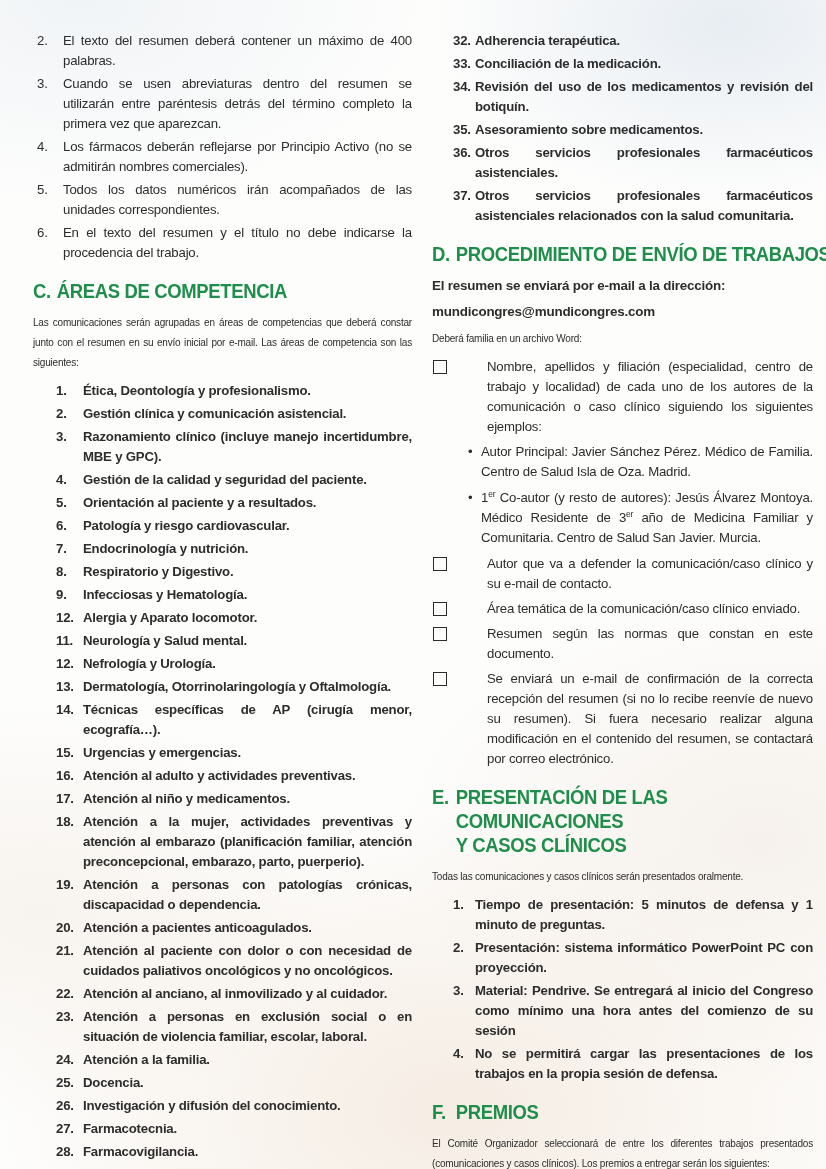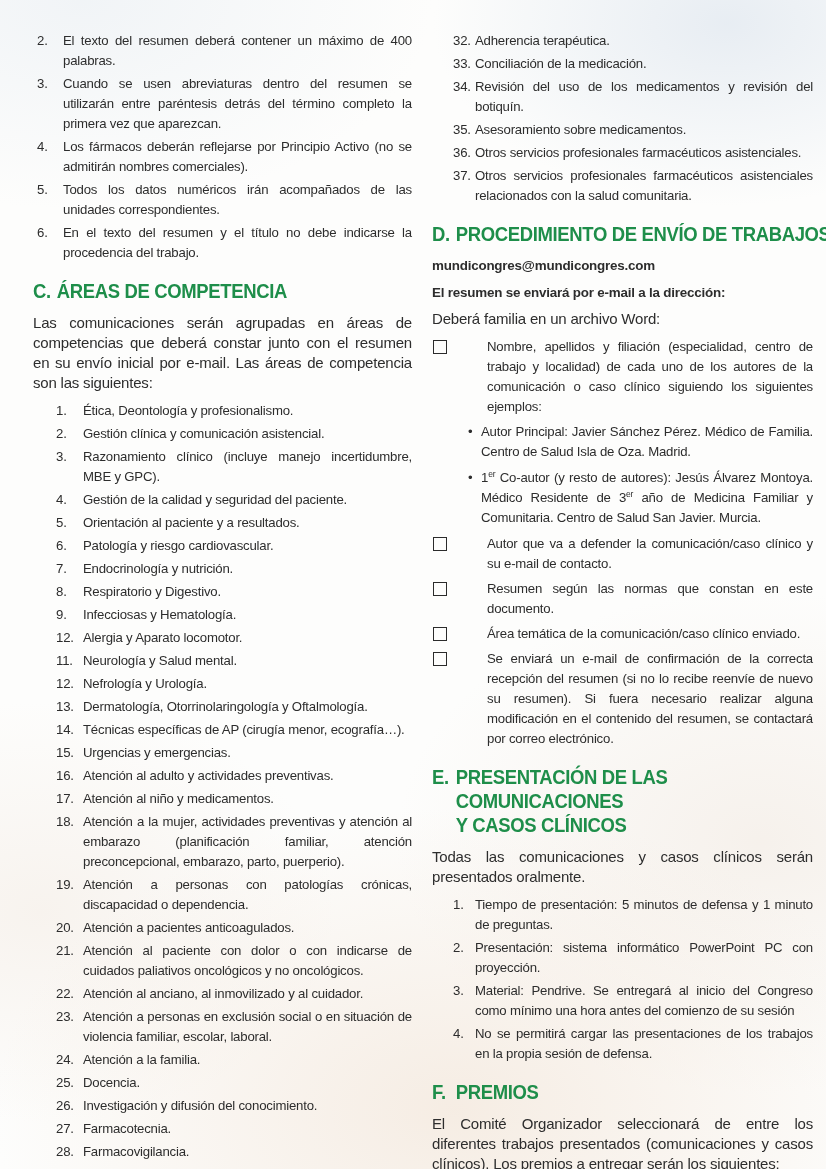--- a/index.html
+++ b/index.html
@@ -17,32 +17,32 @@
       radial-gradient(520px 360px at 92% 72%, rgba(240,231,222,.55), transparent 70%),
       radial-gradient(420px 300px at 5% 78%, rgba(242,233,224,.5), transparent 70%),
       #fdfdfc;
   }
   .col{position:absolute;top:31px;}
   .col-left{left:33px;width:379px;}
   .col-right{left:432px;width:381px;}
 
   .para{
     margin:0 0 8px;
-    font-size:15px;line-height:20px;letter-spacing:-.2px;
+    font-size:10px;line-height:20px;letter-spacing:-.2px;
     text-align:justify;
   }
   .num-list{list-style:none;margin:0 0 2px;padding:0;}
   .num-item{
     display:flex;margin-bottom:3px;
     font-size:13.2px;line-height:20px;letter-spacing:-.2px;
   }
   .num-item .num{flex:0 0 26px;}
   .num-item .txt{flex:1;text-align:justify;}
   .indent-1{padding-left:4px;}
-  .indent-2{padding-left:23px;}
+  .indent-2{padding-left:23px;font-weight:bold;}
   .indent-2 .num{flex:0 0 27px;}
   .col-right .indent-2{padding-left:21px;}
   .col-right .indent-2 .num{flex:0 0 22px;}
 
   .sec-heading{
     display:flex;
     margin:16px 0 10px;
     font-size:21px;line-height:24px;font-weight:bold;
     color:#1e8e4a;
     white-space:nowrap;
@@ -195,21 +195,21 @@
         <li class="num-item">
         <span class="num">19.</span>
         <span class="txt">Atención a personas con patologías crónicas, discapacidad o dependencia.</span>
       </li>
         <li class="num-item">
         <span class="num">20.</span>
         <span class="txt">Atención a pacientes anticoagulados.</span>
       </li>
         <li class="num-item">
         <span class="num">21.</span>
-        <span class="txt">Atención al paciente con dolor o con indicarse de cuidados paliativos oncológicos y no oncológicos.</span>
+        <span class="txt">Atención al paciente con dolor o con necesidad de cuidados paliativos oncológicos y no oncológicos.</span>
       </li>
         <li class="num-item">
         <span class="num">22.</span>
         <span class="txt">Atención al anciano, al inmovilizado y al cuidador.</span>
       </li>
         <li class="num-item">
         <span class="num">23.</span>
         <span class="txt">Atención a personas en exclusión social o en situación de violencia familiar, escolar, laboral.</span>
       </li>
         <li class="num-item">
@@ -271,22 +271,22 @@
         <span class="num">37.</span>
         <span class="txt">Otros servicios profesionales farmacéuticos asistenciales relacionados con la salud comunitaria.</span>
       </li>
       </ol>
 
     <h2 class="sec-heading">
       <span class="sec-letter">D.</span>
       <span class="sec-title">PROCEDIMIENTO DE ENVÍO DE TRABAJOS</span>
     </h2>
 
+    <p class="bold-line">El resumen se enviará por e-mail a la dirección:</p>
     <p class="bold-line mb-extra">mundicongres@mundicongres.com</p>
-    <p class="bold-line">El resumen se enviará por e-mail a la dirección:</p>
     <p class="para">Deberá familia en un archivo Word:</p>
 
     <div class="check-item">
       <span class="checkbox"></span>
       <span class="txt">Nombre, apellidos y filiación (especialidad, centro de trabajo y localidad) de cada uno de los autores de la comunicación o caso clínico siguiendo los siguientes ejemplos:</span>
     </div>
 
     <div class="bullet-item">
       <span class="bullet">•</span>
       <span class="txt">Autor Principal: Javier Sánchez Pérez. Médico de Familia. Centro de Salud Isla de Oza. Madrid.</span>
@@ -296,25 +296,25 @@
       <span class="bullet">•</span>
       <span class="txt"><span>1</span><sup>er</sup><span> Co-autor (y resto de autores): Jesús Álvarez Montoya. Médico Residente de 3</span><sup>er</sup><span> año de Medicina Familiar y Comunitaria. Centro de Salud San Javier. Murcia.</span></span>
     </div>
 
     <div class="check-item">
       <span class="checkbox"></span>
       <span class="txt">Autor que va a defender la comunicación/caso clínico y su e-mail de contacto.</span>
     </div>
     <div class="check-item">
       <span class="checkbox"></span>
+      <span class="txt">Área temática de la comunicación/caso clínico enviado.</span>
+    </div>
+    <div class="check-item">
+      <span class="checkbox"></span>
       <span class="txt">Resumen según las normas que constan en este documento.</span>
-    </div>
-    <div class="check-item">
-      <span class="checkbox"></span>
-      <span class="txt">Área temática de la comunicación/caso clínico enviado.</span>
     </div>
     <div class="check-item">
       <span class="checkbox"></span>
       <span class="txt">Se enviará un e-mail de confirmación de la correcta recepción del resumen (si no lo recibe reenvíe de nuevo su resumen). Si fuera necesario realizar alguna modificación en el contenido del resumen, se contactará por correo electrónico.</span>
     </div>
 
     <h2 class="sec-heading two-line">
       <span class="sec-letter">E.</span>
       <span class="sec-title">
         <span class="t-line">PRESENTACIÓN DE LAS COMUNICACIONES</span>

